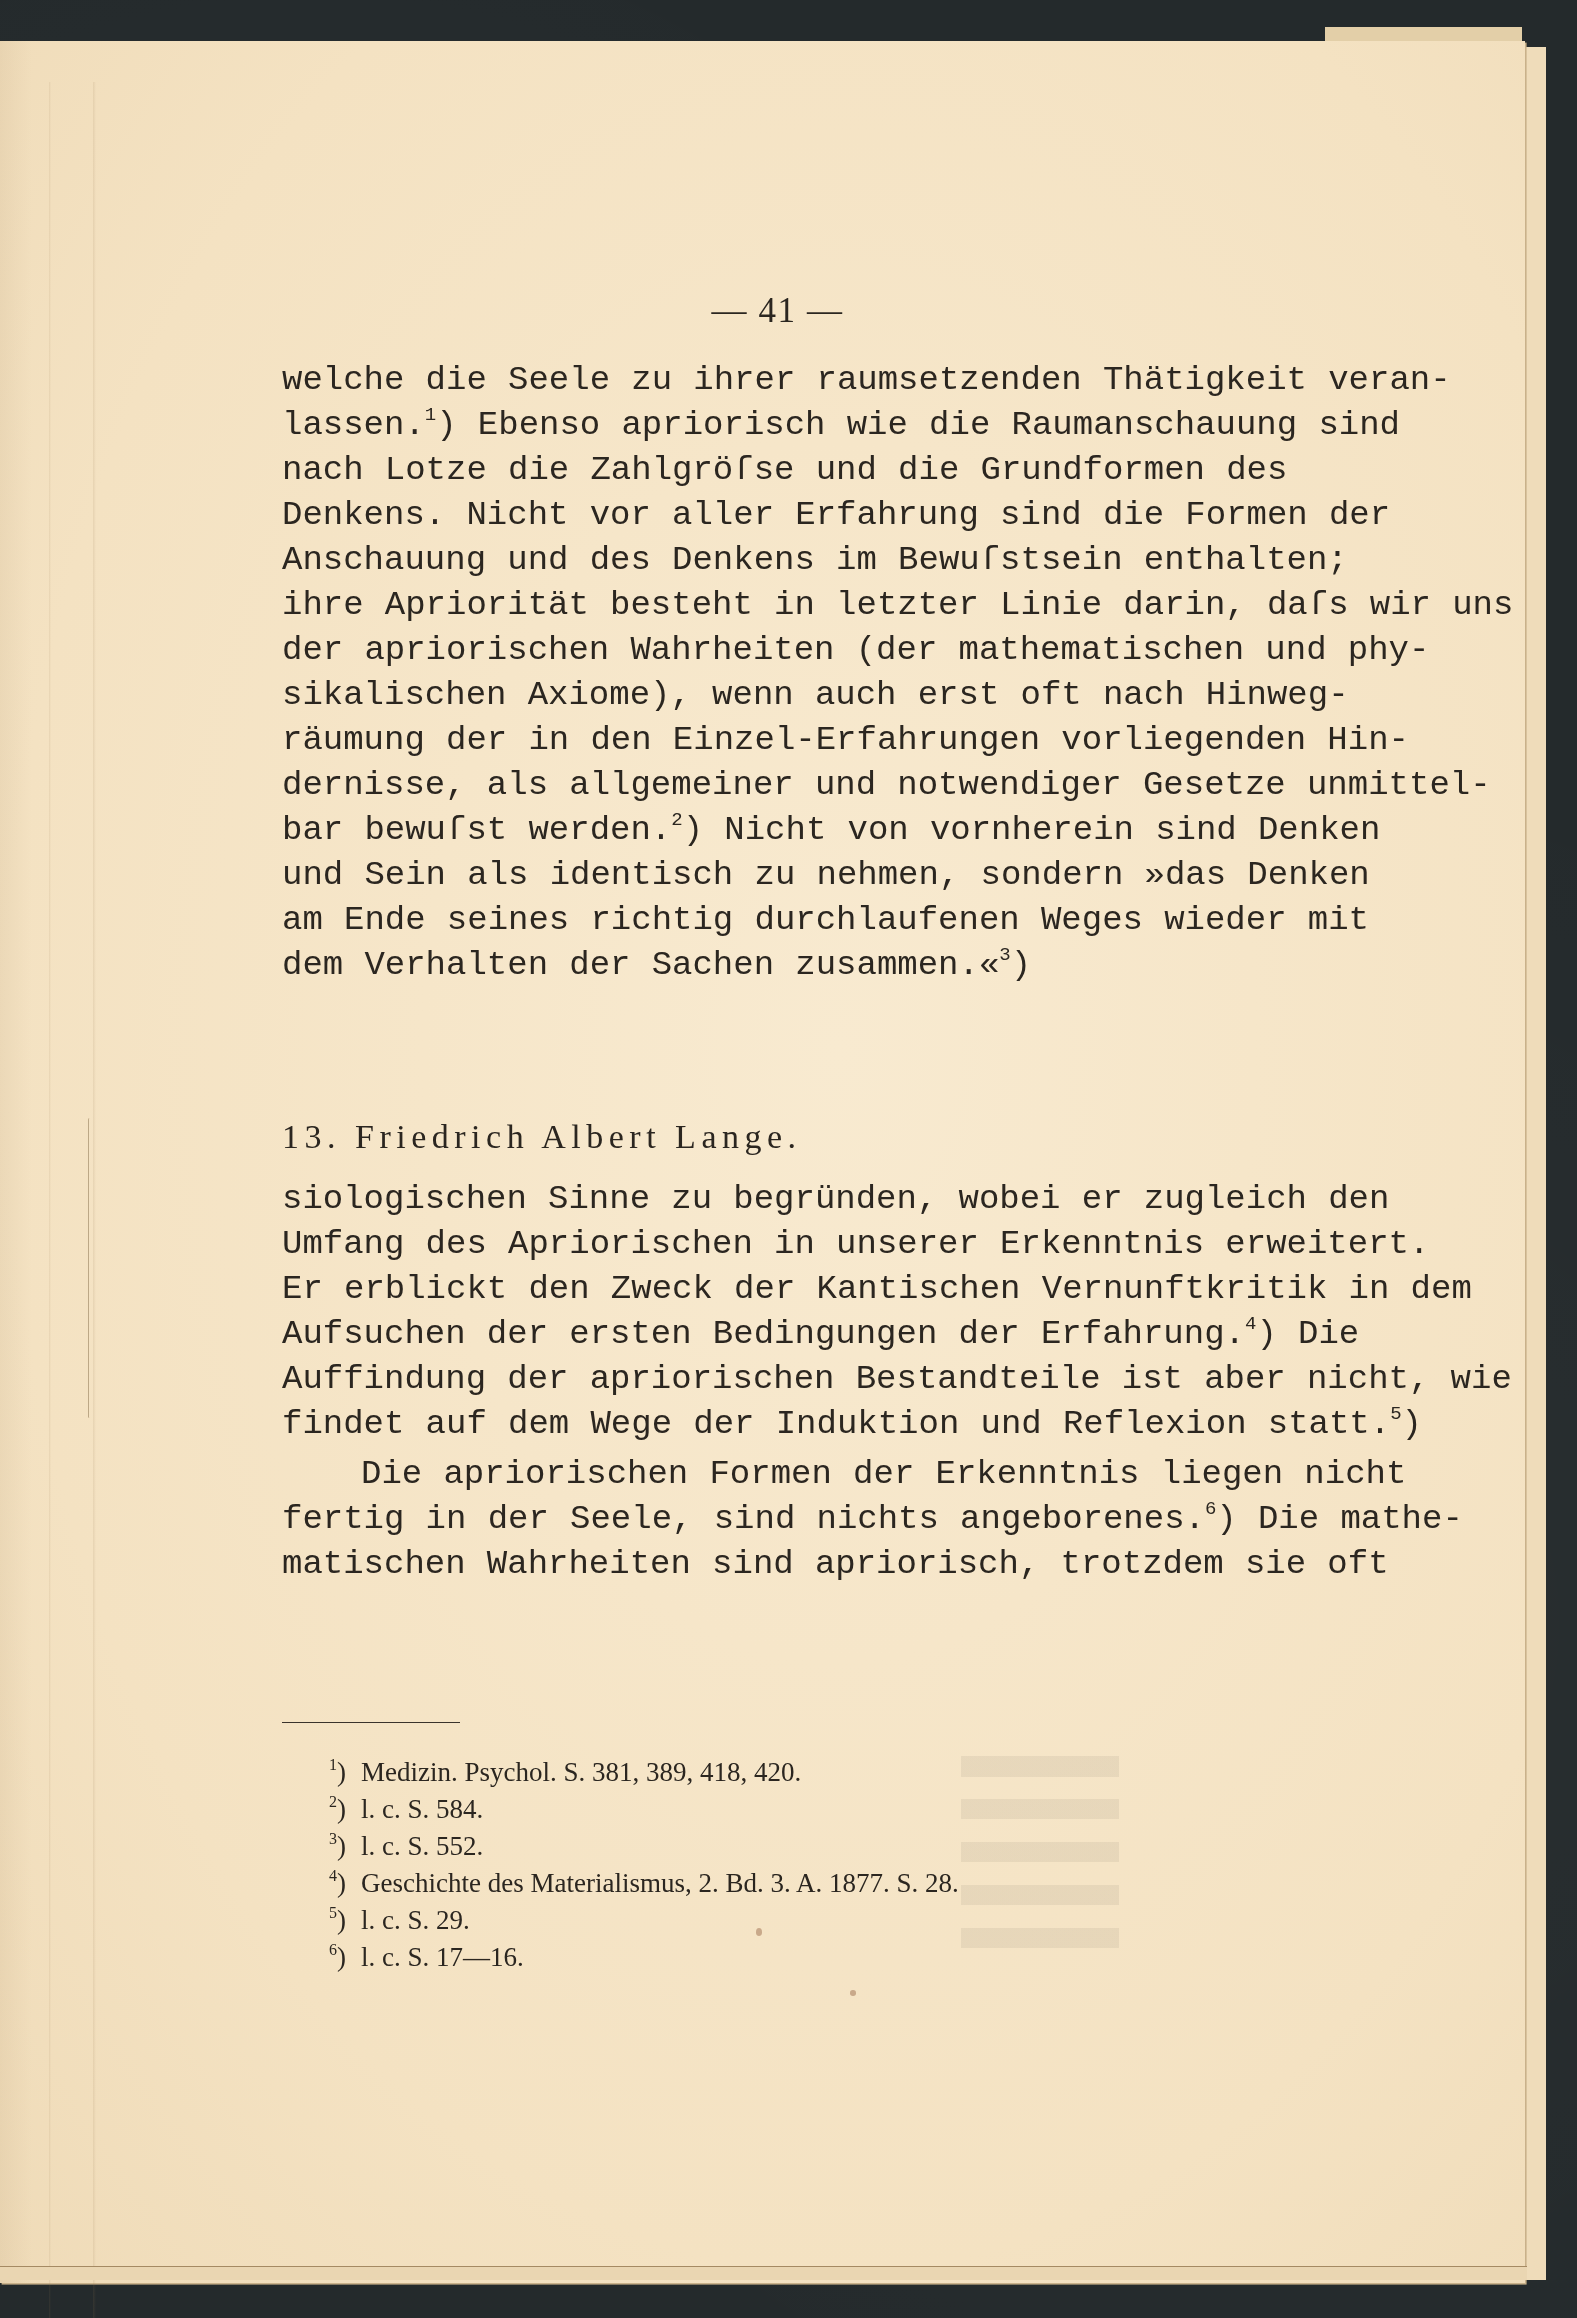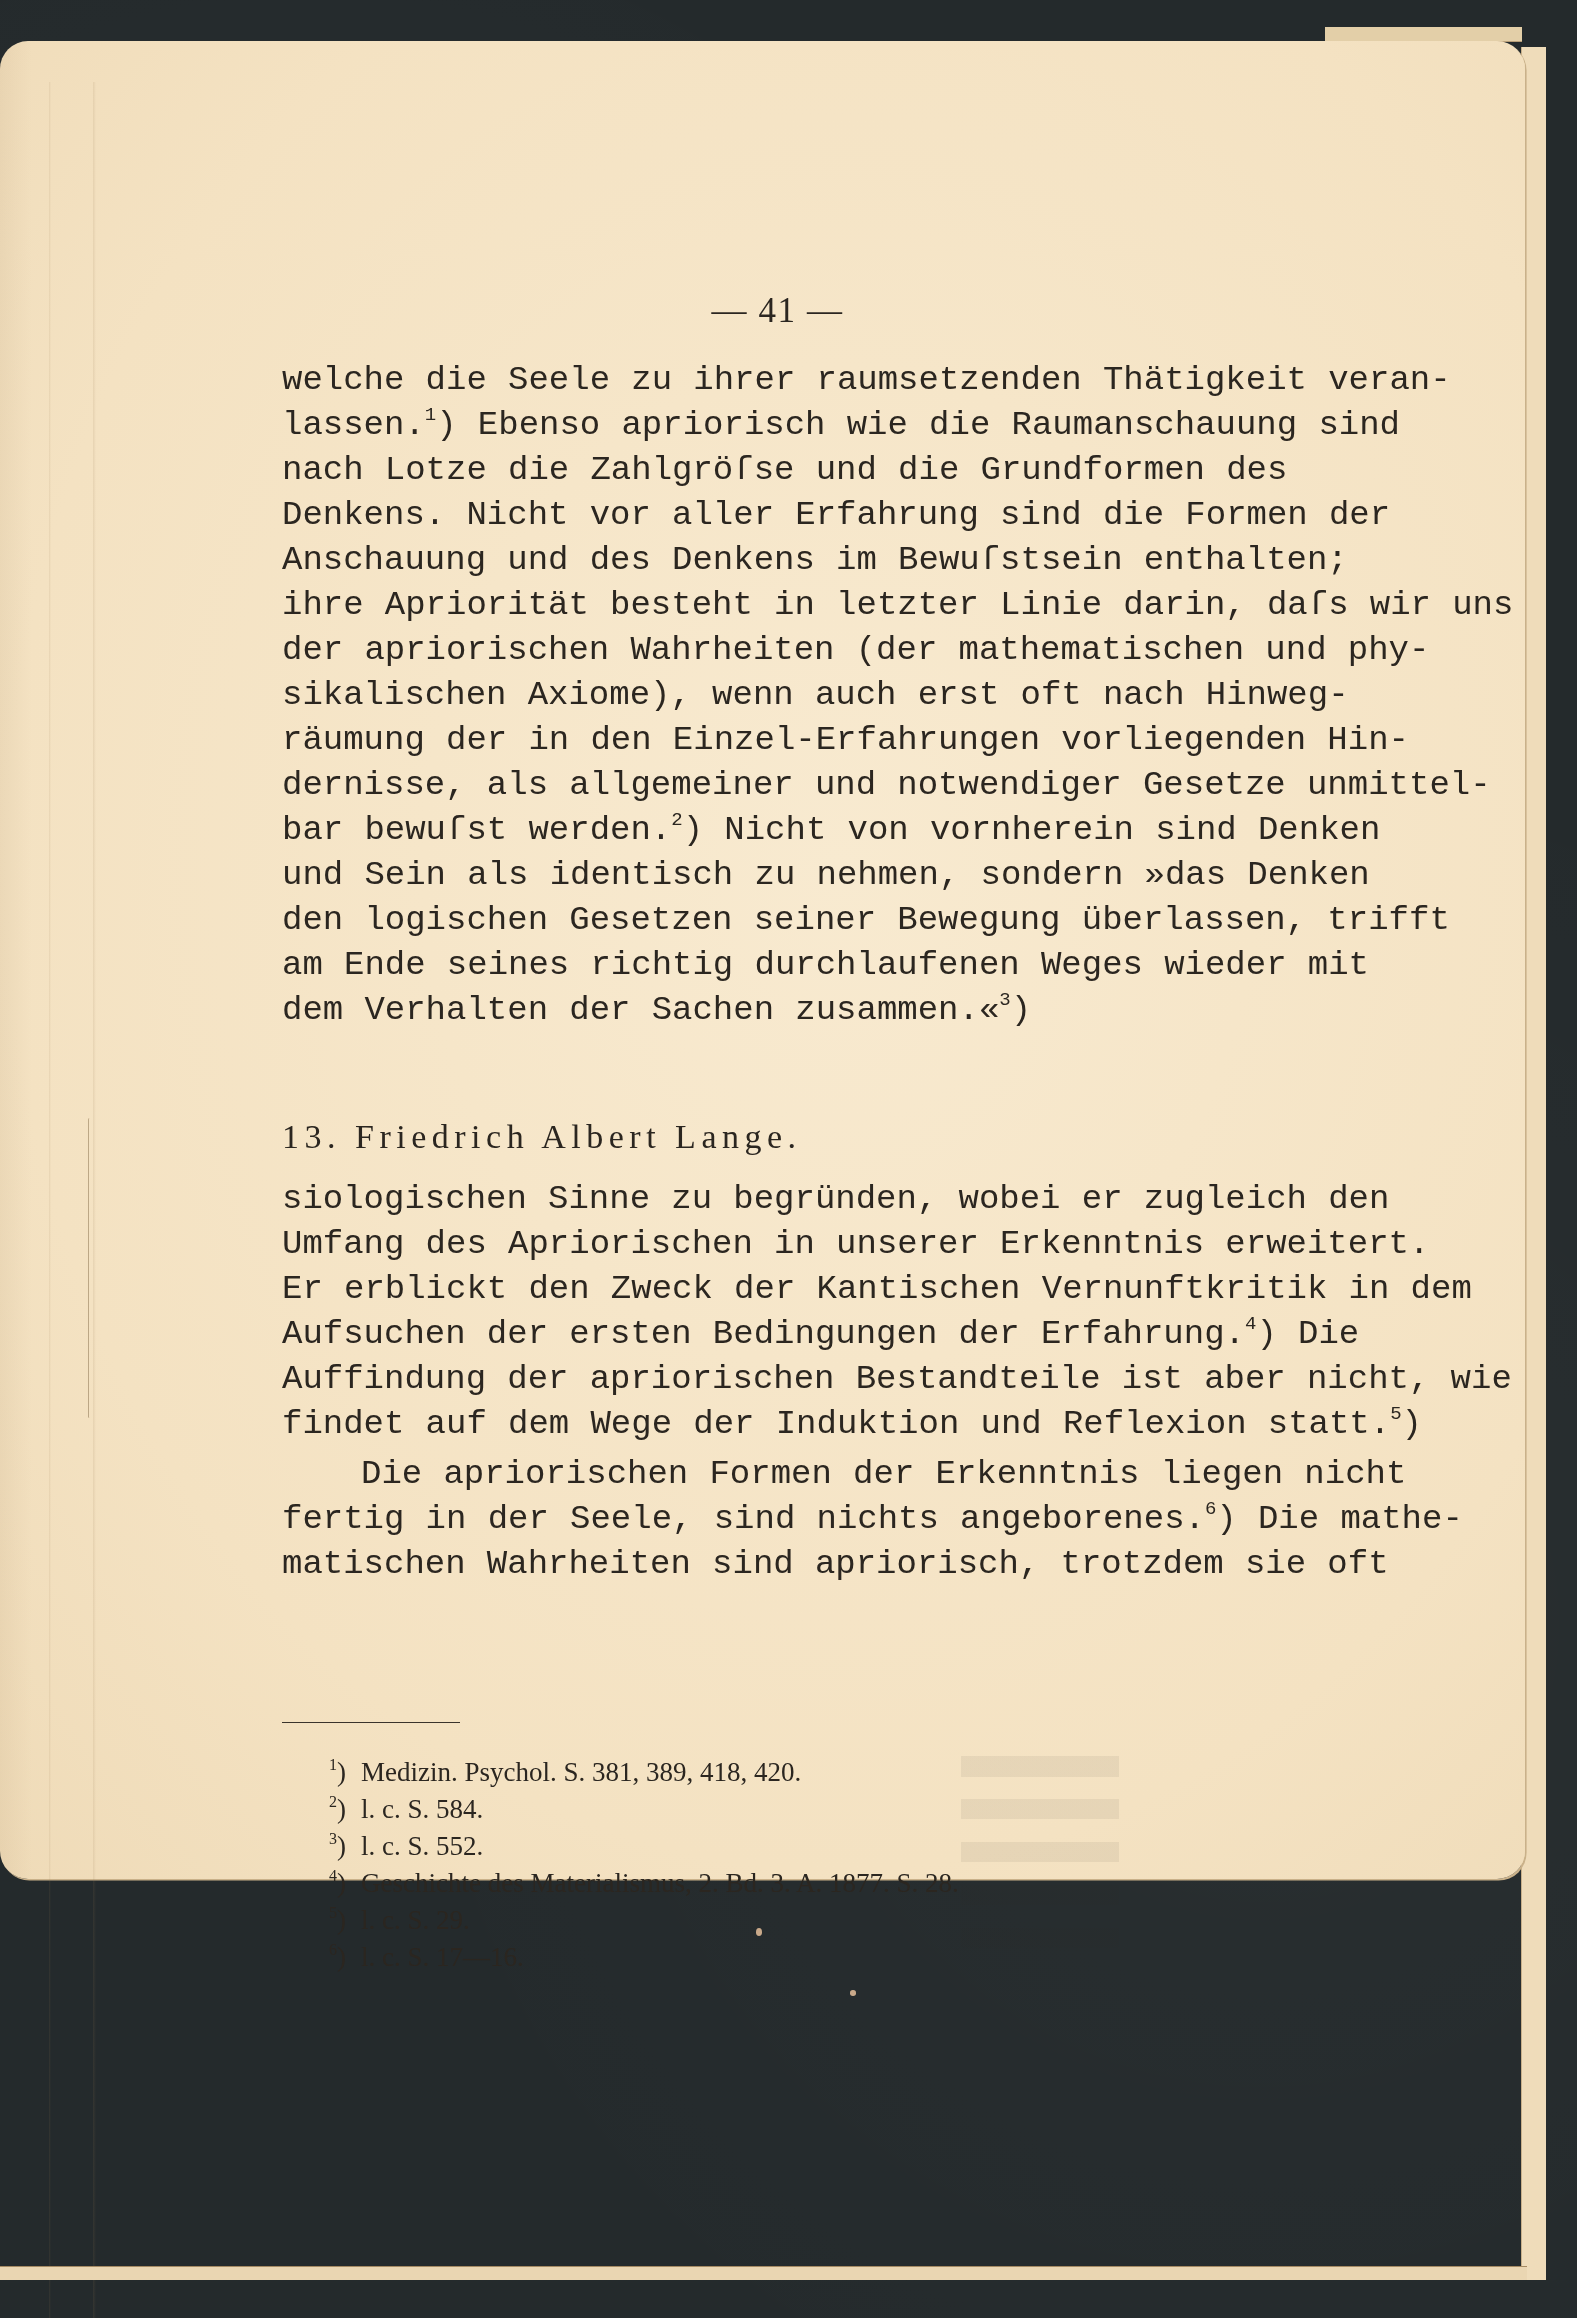--- a/index.html
+++ b/index.html
@@ -20,27 +20,26 @@
       background:
         radial-gradient(circle at 20% 30%, rgba(255,255,255,0.03) 0, transparent 40%),
         radial-gradient(circle at 80% 70%, rgba(255,255,255,0.025) 0, transparent 45%),
         #242a2c;
     }
     .page {
       position: absolute;
       left: 0;
       top: 41px;
       width: 1525px;
-      height: 1838px;
+      height: 2242px;
       background: #f6e6c8;
       background:
         linear-gradient(90deg, rgba(160,130,90,0.10) 0px, rgba(160,130,90,0.00) 32px, rgba(0,0,0,0) 100%),
         radial-gradient(ellipse at 55% 45%, #f8ead0 0%, #f4e2c2 70%, #efdbb8 100%);
       box-shadow: 1.6px 1.6px 0 #c9b18a;
-      border-radius: 28px;
     }
     .page-top-edge {
       position: absolute;
       left: 1325px;
       top: 27px;
       width: 197px;
       height: 14px;
       background: #e3cfa8;
       border-bottom: 0.8px solid #b89e78;
     }
@@ -216,21 +215,20 @@
         <div class="line"><span>nach Lotze die Zahlgröſse und die Grundformen des</span></div>
         <div class="line"><span>Denkens. Nicht vor aller Erfahrung sind die Formen der</span></div>
         <div class="line"><span>Anschauung und des Denkens im Bewuſstsein enthalten;</span></div>
         <div class="line"><span>ihre Apriorität besteht in letzter Linie darin, daſs wir uns</span></div>
         <div class="line"><span>der apriorischen Wahrheiten (der mathematischen und phy-</span></div>
         <div class="line"><span>sikalischen Axiome), wenn auch erst oft nach Hinweg-</span></div>
         <div class="line"><span>räumung der in den Einzel-Erfahrungen vorliegenden Hin-</span></div>
         <div class="line"><span>dernisse, als allgemeiner und notwendiger Gesetze unmittel-</span></div>
         <div class="line"><span>bar bewuſst werden.</span><sup><span>2</span></sup><span>)</span><span> Nicht von vornherein sind Denken</span></div>
         <div class="line"><span>und Sein als identisch zu nehmen, sondern »das Denken</span></div>
-        <div class="line"><span>den logischen Gesetzen seiner Bewegung überlassen, trifft</span></div>
         <div class="line"><span>am Ende seines richtig durchlaufenen Weges wieder mit</span></div>
         <div class="line last"><span>dem Verhalten der Sachen zusammen.«</span><sup><span>3</span></sup><span>)</span></div>
       </div>
 
     <div class="section-heading">13. Friedrich Albert Lange.</div>
 
     <div class="body-text-2" id="para2">
         <div>
           <div class="line"><span>siologischen Sinne zu begründen, wobei er zugleich den</span></div>
           <div class="line"><span>Umfang des Apriorischen in unserer Erkenntnis erweitert.</span></div>

